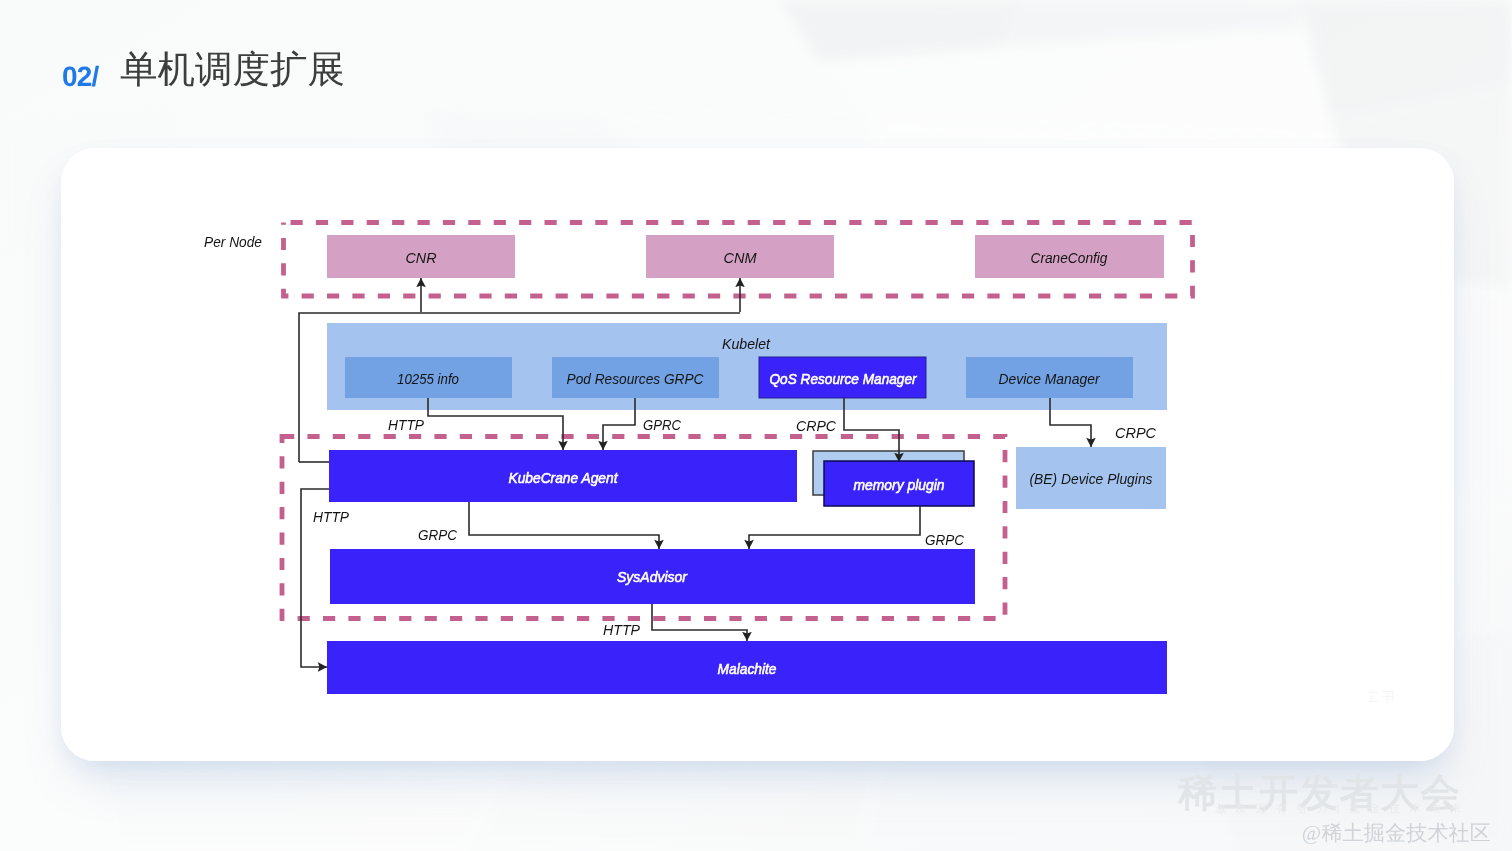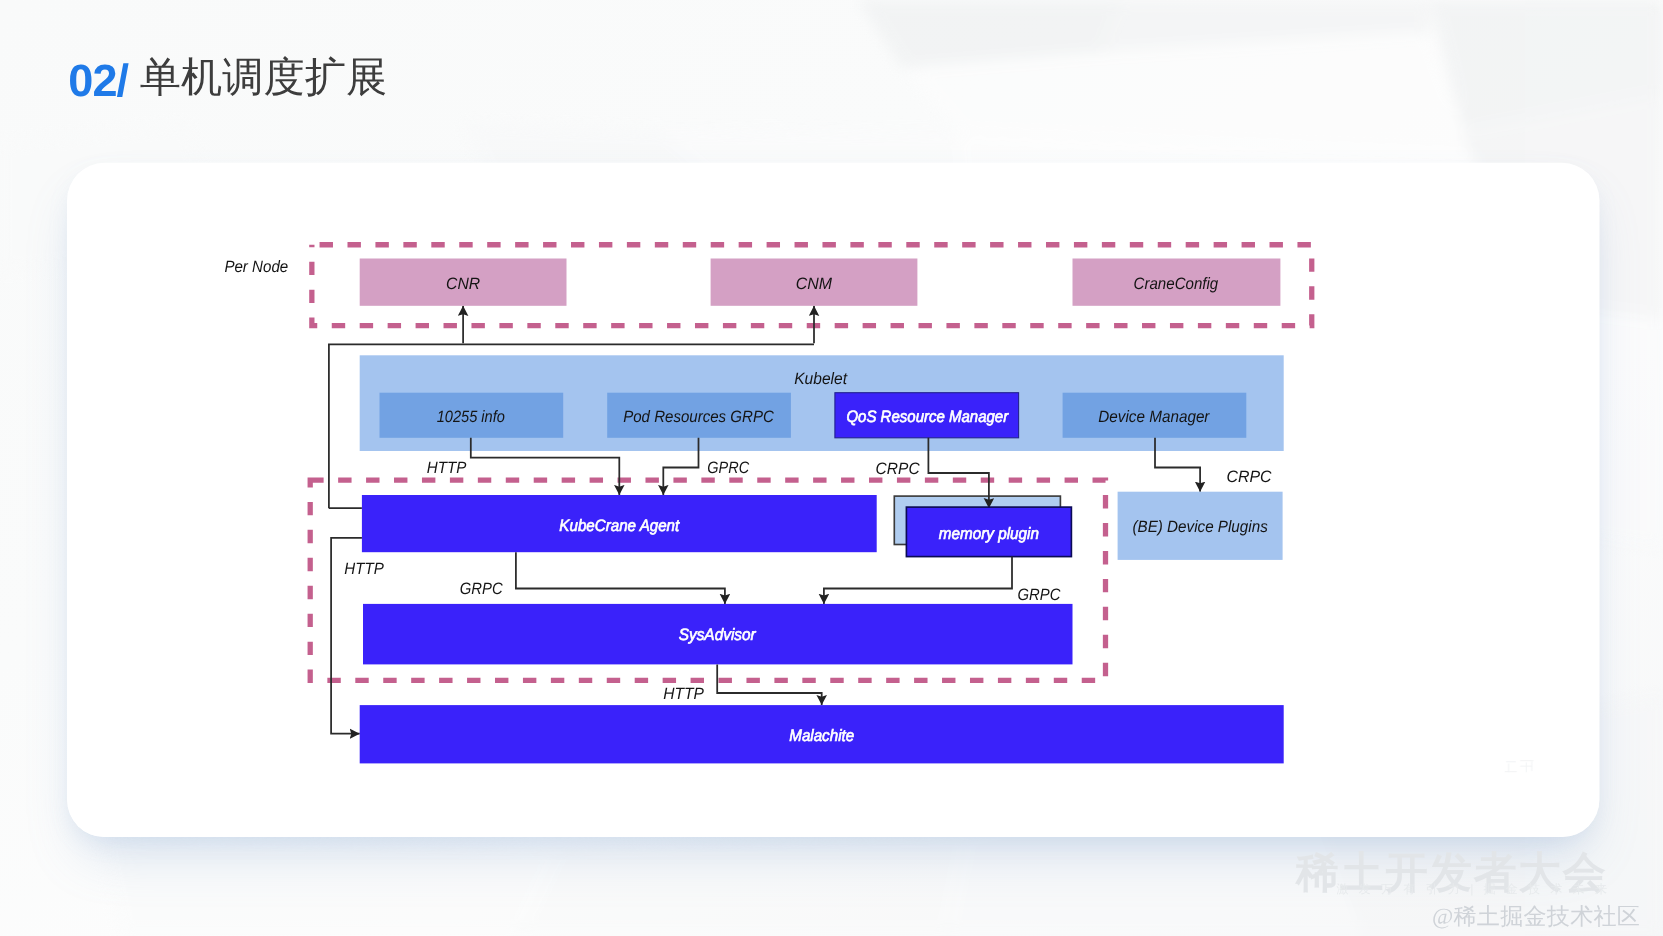--- a/index.html
+++ b/index.html
@@ -4,21 +4,21 @@
 <style>
   html,body{margin:0;padding:0;}
   body{width:1512px;height:851px;overflow:hidden;font-family:"Liberation Sans",sans-serif;background:#f8f9fa;-webkit-font-smoothing:antialiased;text-rendering:geometricPrecision;}
   #slide{position:relative;width:1512px;height:851px;overflow:hidden;transform:translateZ(0);}
   .bg{position:absolute;inset:0;background:linear-gradient(150deg,#f9fafa 0%,#fafbfb 35%,#fdfdfd 62%,#f6f7f8 100%);}
   .bg-poly{position:absolute;left:0;top:0;width:1512px;height:851px;opacity:.55;filter:blur(6px);}
   .card-shadow{position:absolute;left:61px;top:148px;width:1393px;height:613px;border-radius:34px;
      box-shadow:0 26px 48px -14px rgba(125,160,205,.30), 0 8px 22px -6px rgba(140,170,210,.18);}
   .card{position:absolute;left:61px;top:148px;width:1393px;height:613px;background:#fff;border-radius:34px;}
   .title{position:absolute;left:62px;top:46px;font-size:37.5px;letter-spacing:0px;color:#3d3d3d;white-space:nowrap;}
-  .title .num{color:#1f7ae8;font-weight:700;font-size:41px;letter-spacing:-0.8px;margin-right:0px;position:relative;top:4px;}
+  .title .num{color:#1f7ae8;font-weight:700;font-size:28px;letter-spacing:-0.8px;margin-right:11px;position:relative;top:4px;}
   svg.diagram{position:absolute;left:0;top:0;width:1512px;height:851px;transform:translateZ(0);}
   text.lbl{font-family:"Liberation Sans",sans-serif;font-style:italic;font-size:15px;fill:#141414;text-anchor:middle;text-rendering:optimizeLegibility;}
   text.lbl-w{fill:#fff;paint-order:stroke;stroke:#fff;stroke-width:0.6px;}
   text.lbl-plain{text-anchor:start;}
   .wm-main{position:absolute;right:51px;top:766px;font-size:39px;font-weight:700;letter-spacing:1.4px;color:#e2e5e8;white-space:nowrap;}
   .wm-sub{position:absolute;right:48px;top:802px;font-size:11px;letter-spacing:3.1px;color:#e7eaec;white-space:nowrap;}
   .wm-handle{position:absolute;right:21px;top:820px;font-family:"Liberation Serif",serif;font-size:21px;letter-spacing:0.2px;color:#cfd3d8;white-space:nowrap;}
   .wm-tiny{position:absolute;left:1368px;top:690px;width:28px;height:13px;opacity:.6;
     background:
       linear-gradient(#eceef0,#eceef0) 1px 2px/9px 1px no-repeat,

